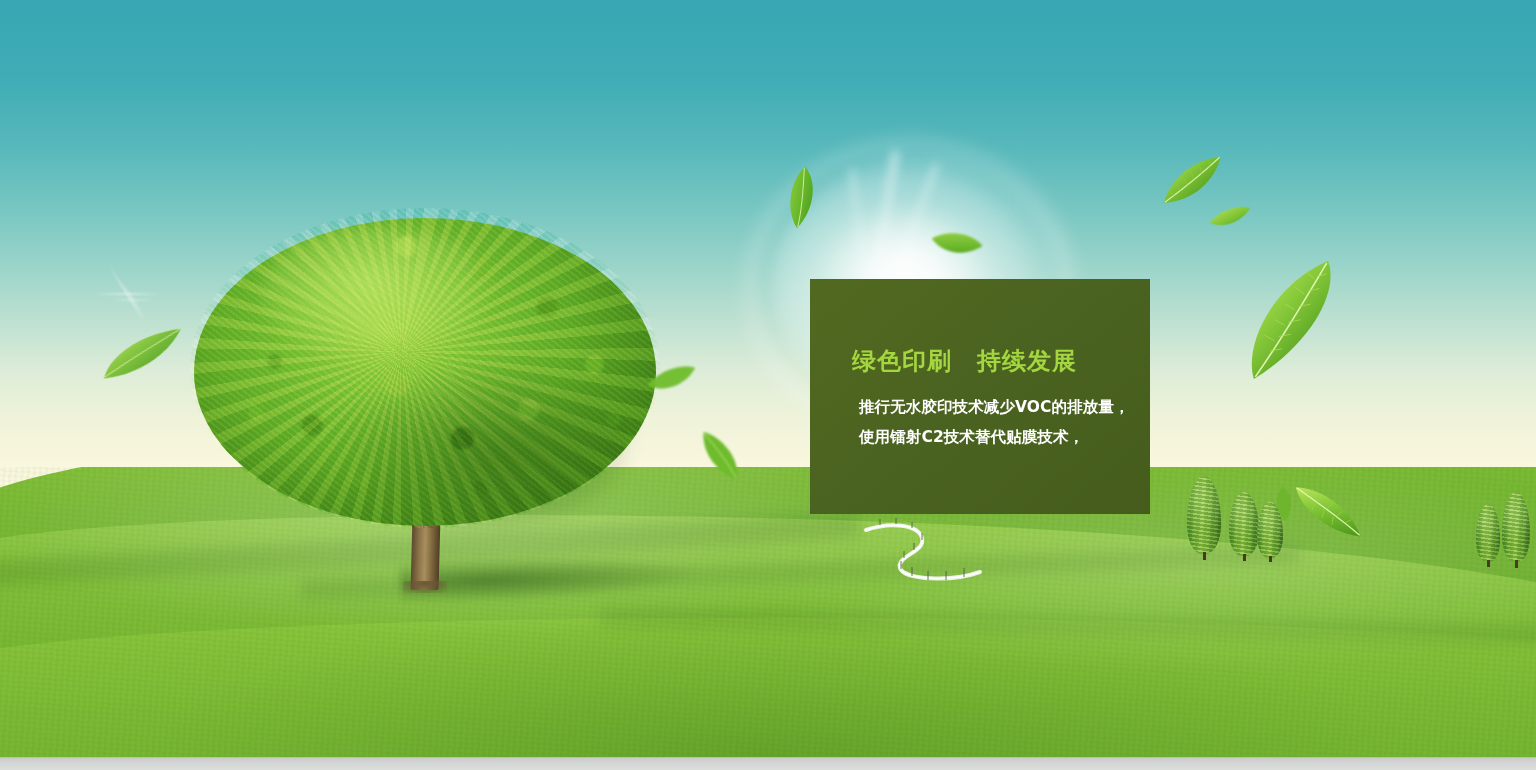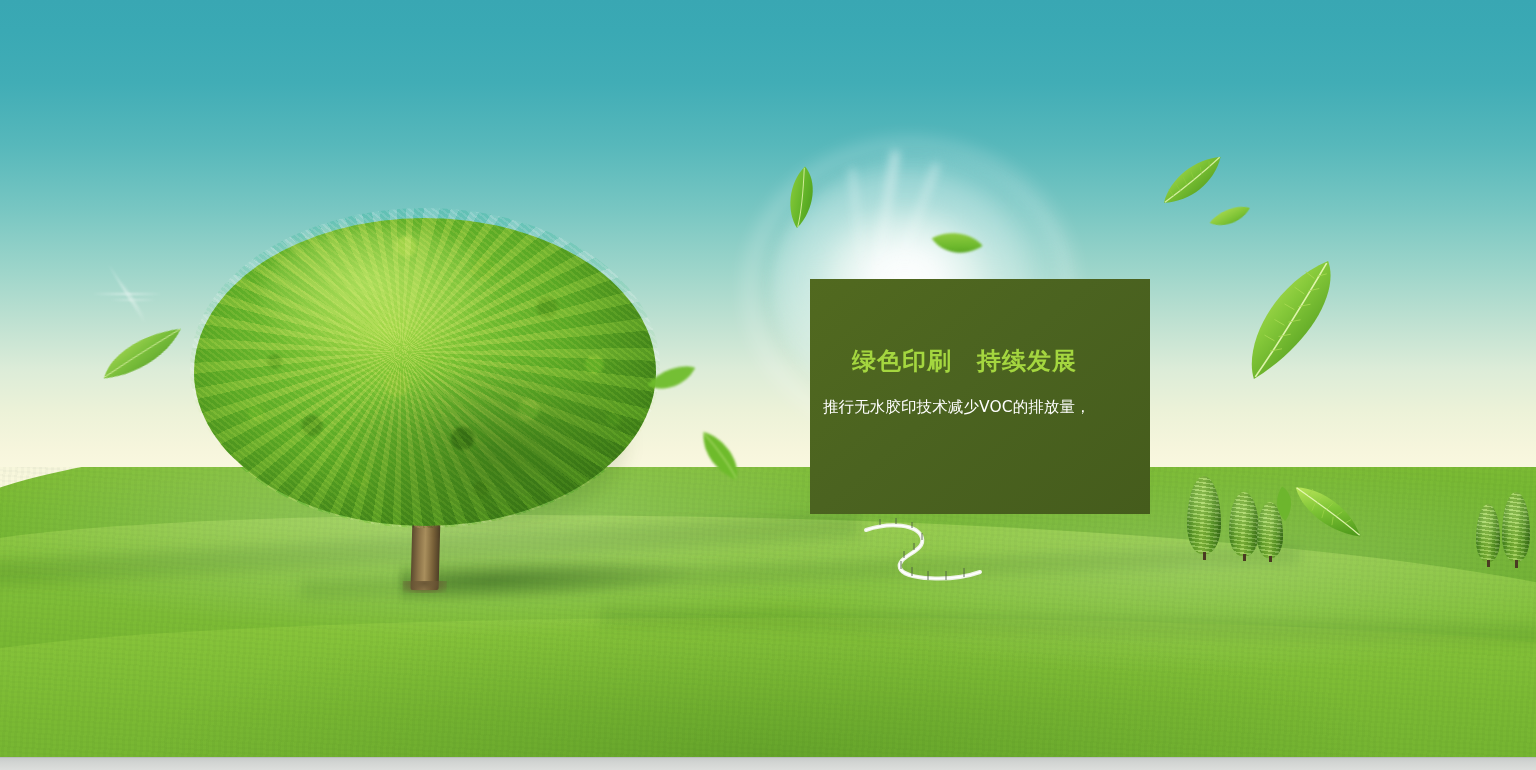--- a/index.html
+++ b/index.html
@@ -261,25 +261,26 @@
     white-space: pre;
     margin-left: 28px;
   }
   .panel-lines {
     position: absolute;
     left: 13px; top: 113px;
     width: 330px;
   }
   .panel-line {
     font-size: 15.5px;
-    font-weight: 400;
+    font-weight: 700;
     color: #ffffff;
     line-height: 30px;
     white-space: nowrap;
     letter-spacing: 0.1px;
+    margin-left: 36px;
   }
 
   
   .bottombar {
     position: absolute;
     left: 0; bottom: 0;
     width: 1536px; height: 13px;
     background: linear-gradient(to bottom, #c9cccb 0%, #d2d5d3 40%, #dcdedc 100%);
     border-top: 1px solid #b9bdbb;
     box-sizing: border-box;
@@ -508,18 +509,19 @@
     <svg viewBox="0 0 54 34" width="56" height="40">
       <path d="M2,4 C20,0 46,10 52,30 C30,32 10,22 2,4 Z" fill="#6ebb2b"></path>
       <path d="M3,5 C22,12 42,22 51,29" stroke="#cdeb8f" stroke-width="1" fill="none" opacity=".7"></path>
     </svg>
   </div>
 
   <div class="panel">
     <div class="panel-title">绿色印刷　持续发展</div>
     <div class="panel-lines">
       <div class="panel-line">推行无水胶印技术减少VOC的排放量，</div>
+      <div class="panel-line">使用镭射C2技术替代贴膜技术，</div>
     </div>
   </div>
 
   <div class="bottombar"></div>
 
 </div>
 
 </body></html>

